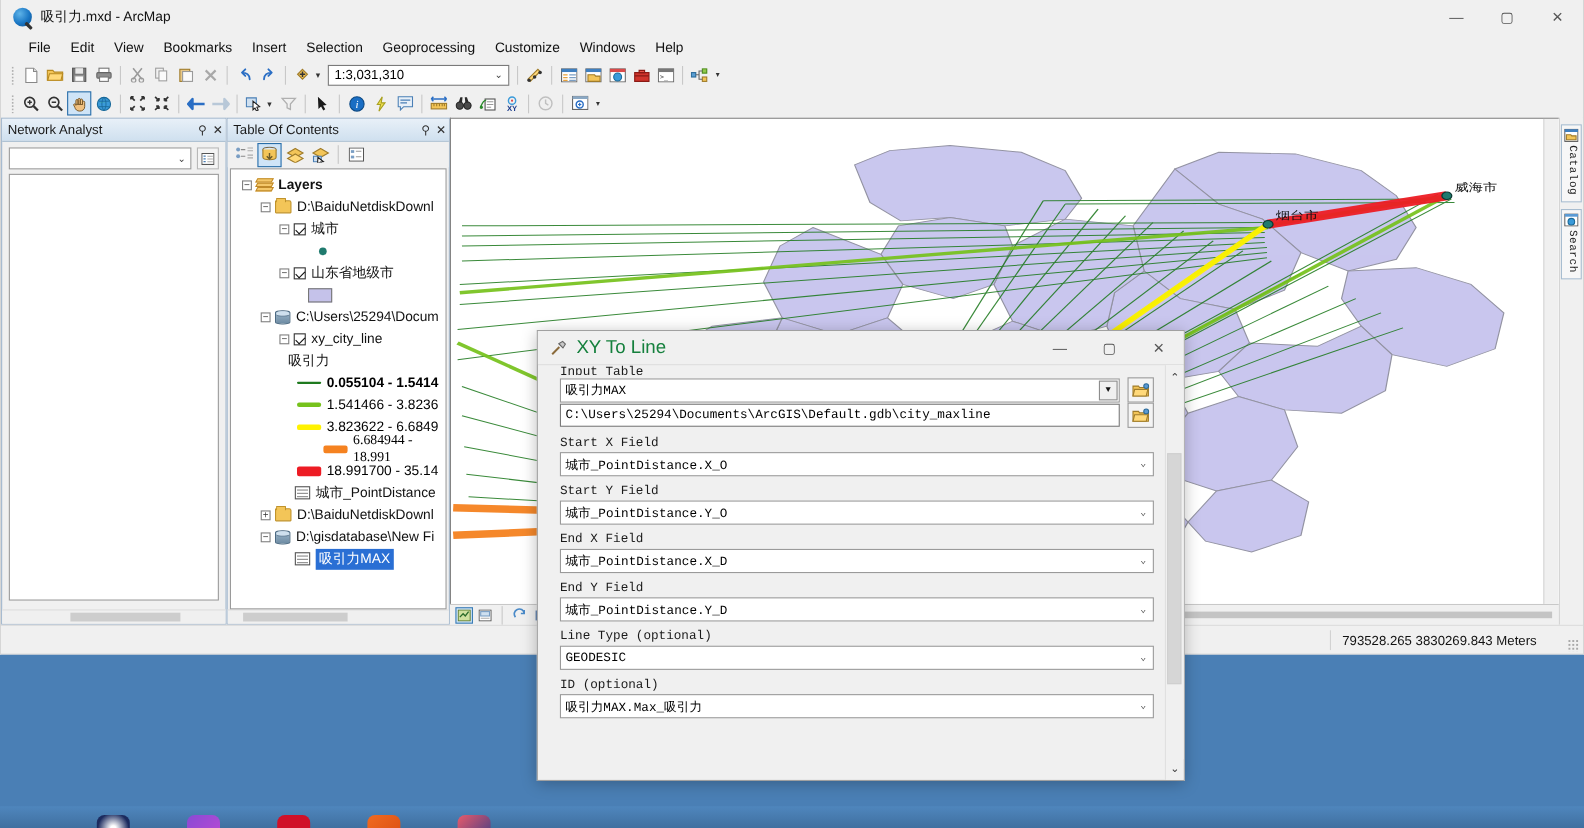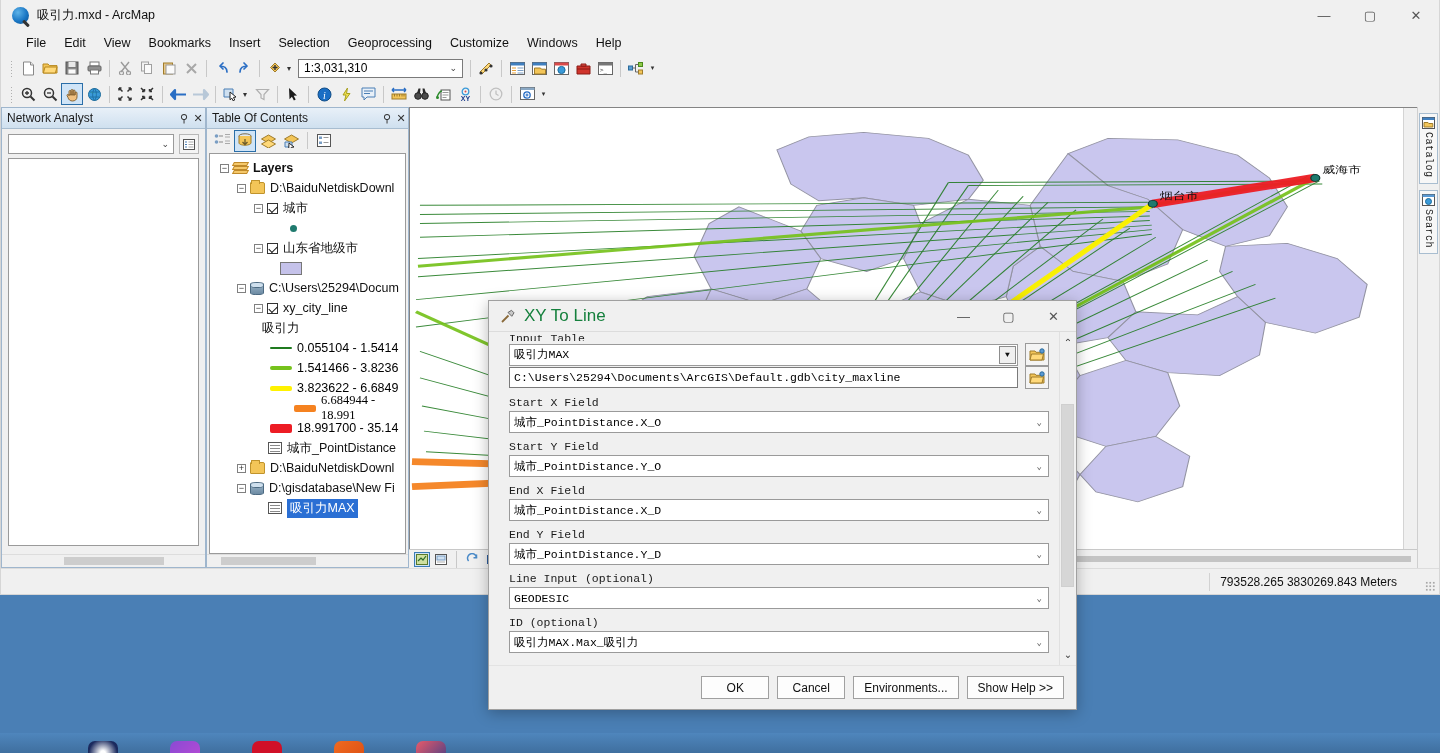--- a/index.html
+++ b/index.html
@@ -765,21 +765,21 @@
         <div class="tnode" style="padding-left:44px;">
           <span class="expander">−</span>
           <span class="cbox checked"></span>
           <span class="tlabel">xy_city_line</span>
         </div>
 
         <div class="tnode" style="padding-left:52px;">
           <span class="tlabel">吸引力</span>
         </div>
 
-        <div class="legend-row" style="padding-left:60px;">
+        <div class="legend-row" style="padding-left:60px;font-weight:bold;">
           <span class="leg-line" style="width:22px;height:2px;background:#1f7a1f;"></span>
           <span>0.055104 - 1.5414</span>
         </div>
         <div class="legend-row" style="padding-left:60px;">
           <span class="leg-line" style="width:22px;height:4px;background:#76c21c;"></span>
           <span>1.541466 - 3.8236</span>
         </div>
         <div class="legend-row" style="padding-left:60px;">
           <span class="leg-line" style="width:22px;height:5px;background:#fff200;"></span>
           <span>3.823622 - 6.6849</span>
@@ -1047,21 +1047,21 @@
             <span>城市_PointDistance.X_D</span>
             <span class="chev">⌄</span>
           </div>
 
           <div class="fld-label">End Y Field</div>
           <div class="input-combo">
             <span>城市_PointDistance.Y_D</span>
             <span class="chev">⌄</span>
           </div>
 
-          <div class="fld-label">Line Input (optional)</div>
+          <div class="fld-label">Line Type (optional)</div>
           <div class="input-combo">
             <span>GEODESIC</span>
             <span class="chev">⌄</span>
           </div>
 
           <div class="fld-label">ID (optional)</div>
           <div class="input-combo">
             <span>吸引力MAX.Max_吸引力</span>
             <span class="chev">⌄</span>
           </div>
@@ -1070,26 +1070,20 @@
 
         <div class="dlg-scroll">
           <div class="sc-arrow">⌃</div>
           <div class="sc-track">
             <div class="sc-thumb"></div>
           </div>
           <div class="sc-arrow">⌄</div>
         </div>
       </div>
 
-      <div class="dlg-footer">
-        <div class="dlg-btn">OK</div>
-        <div class="dlg-btn">Cancel</div>
-        <div class="dlg-btn">Environments...</div>
-        <div class="dlg-btn">Show Help &gt;&gt;</div>
-      </div>
     </div>
 
   </div>
 
   <div class="statusbar">
     <div class="status-cell" style="width:150px;"></div>
     <div class="status-cell status-coords">793528.265  3830269.843 Meters</div>
     <div class="grip-corner"></div>
   </div>
 </div>

